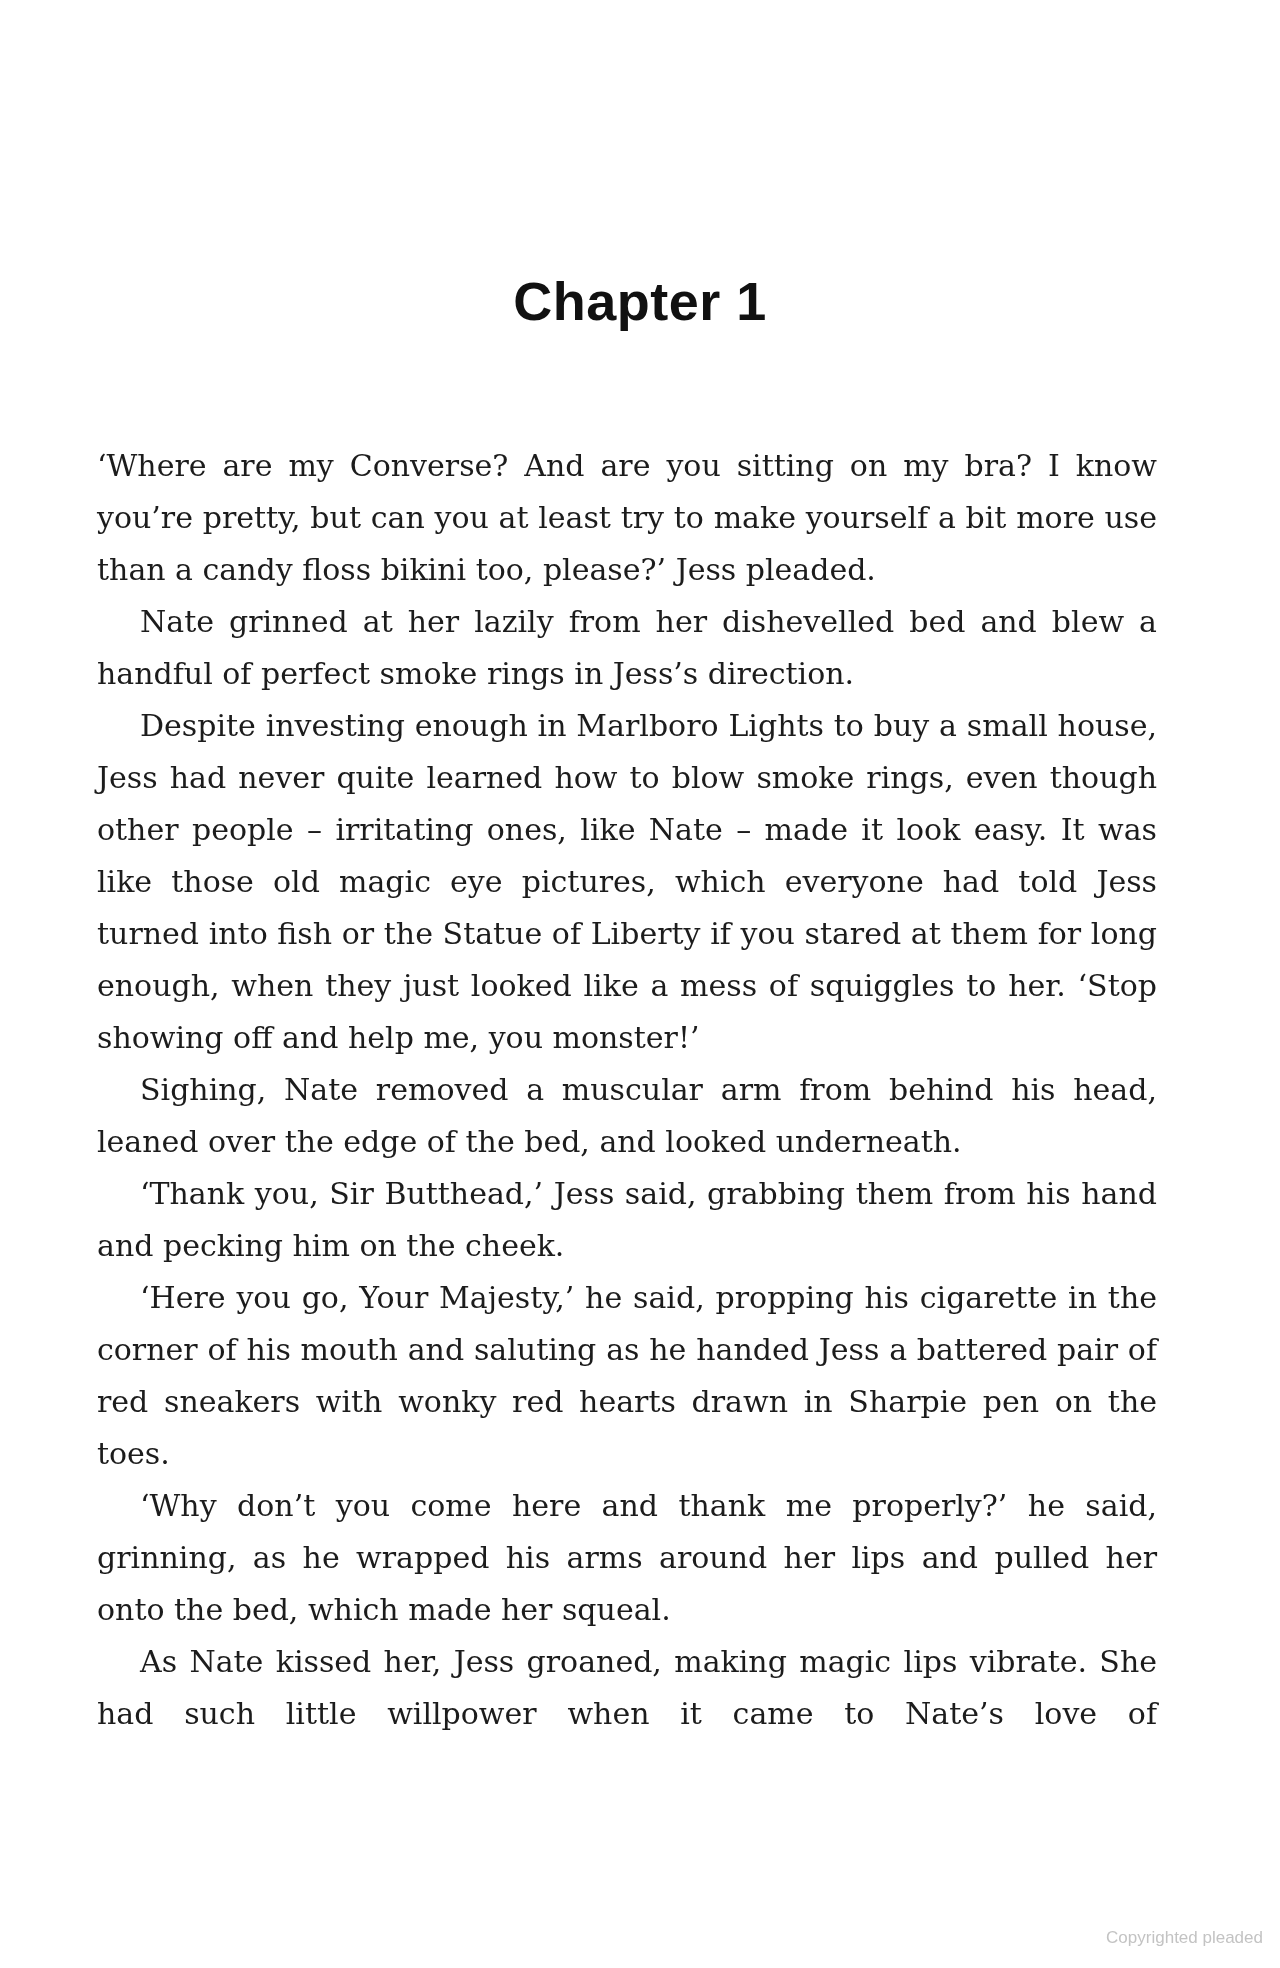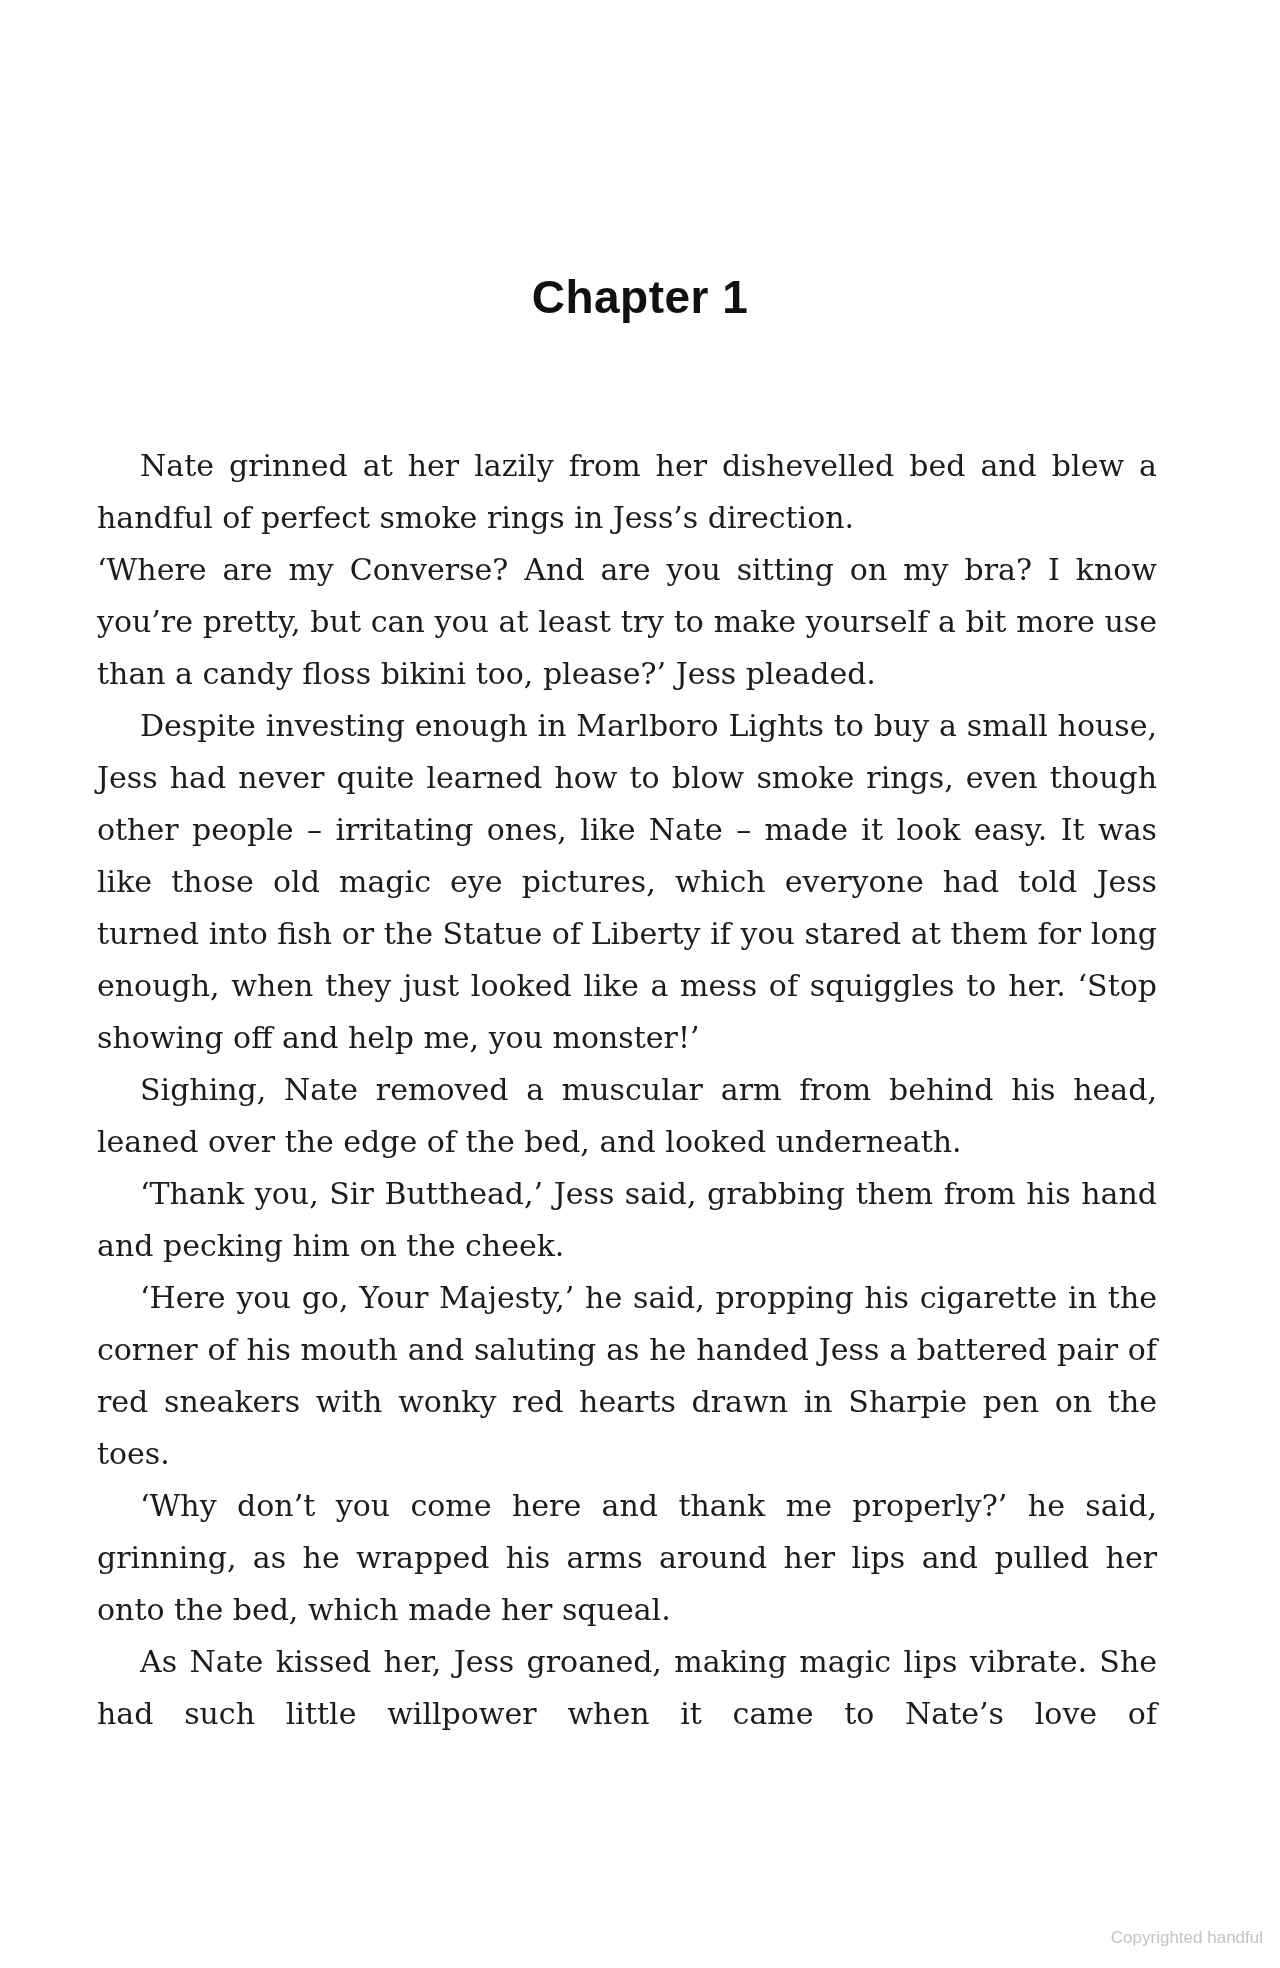--- a/index.html
+++ b/index.html
@@ -14,21 +14,21 @@
 
   .chapter-title {
     position: absolute;
     top: 272px;
     left: 0;
     width: 100%;
     margin: 0;
     text-align: center;
     font-family: "Liberation Sans", sans-serif;
     font-weight: bold;
-    font-size: 46px;
+    font-size: 54px;
     line-height: 1.1;
     color: #111111;
     letter-spacing: 0.5px;
   }
 
   .text-block {
     position: absolute;
     left: 97px;
     top: 440px;
     width: 1060px;
@@ -55,25 +55,25 @@
   }
 </style>
 </head>
 <body>
 
 <div class="page">
 
   <h1 class="chapter-title">Chapter 1</h1>
 
   <div class="text-block">
+    <p class="para">‘Where are my Converse? And are you sitting on my bra? I know you’re pretty, but can you at least try to make yourself a bit more use than a candy floss bikini too, please?’ Jess pleaded.</p>
     <p class="para indent">Nate grinned at her lazily from her dishevelled bed and blew a handful of perfect smoke rings in Jess’s direction.</p>
-    <p class="para">‘Where are my Converse? And are you sitting on my bra? I know you’re pretty, but can you at least try to make yourself a bit more use than a candy floss bikini too, please?’ Jess pleaded.</p>
     <p class="para indent">Despite investing enough in Marlboro Lights to buy a small house, Jess had never quite learned how to blow smoke rings, even though other people – irritating ones, like Nate – made it look easy. It was like those old magic eye pictures, which everyone had told Jess turned into fish or the Statue of Liberty if you stared at them for long enough, when they just looked like a mess of squiggles to her. ‘Stop showing off and help me, you monster!’</p>
     <p class="para indent">Sighing, Nate removed a muscular arm from behind his head, leaned over the edge of the bed, and looked underneath.</p>
     <p class="para indent">‘Thank you, Sir Butthead,’ Jess said, grabbing them from his hand and pecking him on the cheek.</p>
     <p class="para indent">‘Here you go, Your Majesty,’ he said, propping his cigarette in the corner of his mouth and saluting as he handed Jess a battered pair of red sneakers with wonky red hearts drawn in Sharpie pen on the toes.</p>
     <p class="para indent">‘Why don’t you come here and thank me properly?’ he said, grinning, as he wrapped his arms around her lips and pulled her onto the bed, which made her squeal.</p>
     <p class="para indent justify-last">As Nate kissed her, Jess groaned, making magic lips vibrate. She had such little willpower when it came to Nate’s love of</p>
   </div>
 
-  <div class="watermark">Copyrighted handful</div>
+  <div class="watermark">Copyrighted pleaded</div>
 
 </div>
 
 </body></html>

